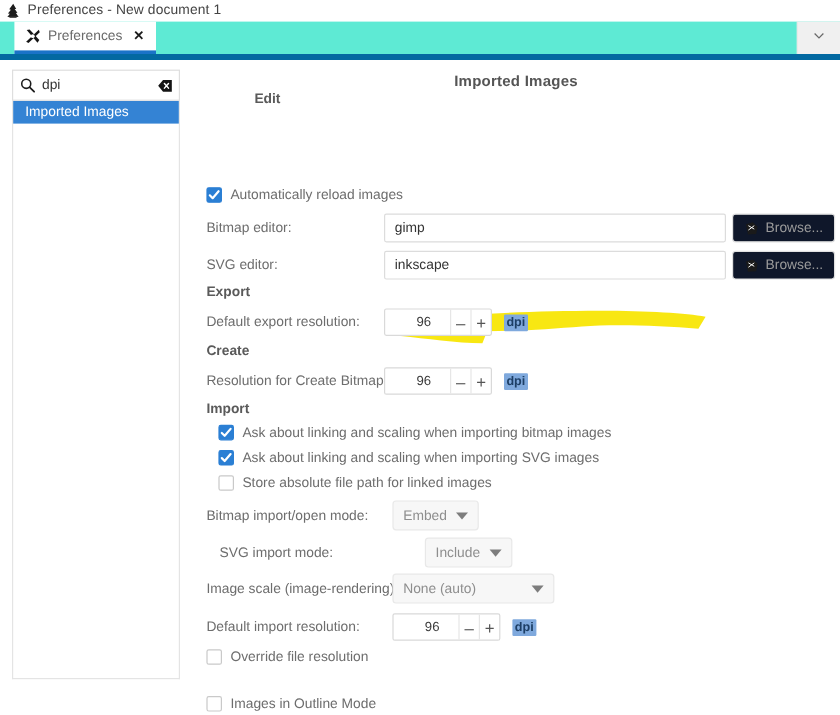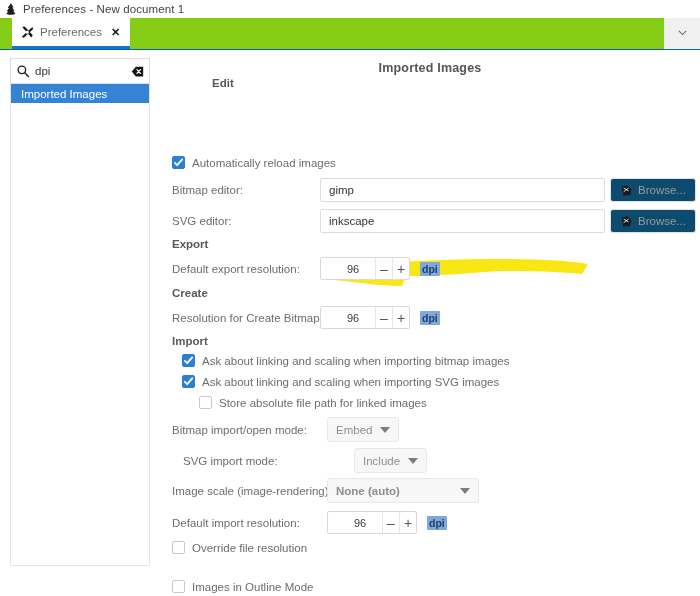--- a/index.html
+++ b/index.html
@@ -25,22 +25,22 @@
   .titlebar-text {
     font-size: 11.5px;
     color: #444444;
     white-space: nowrap;
     letter-spacing: .1px;
   }
 
   
   .tabbar {
     height: 32px;
-    background: #84cc16;
-    border-bottom: 1px solid #0369a1;
+    background: #5eead4;
+    border-bottom: 5px solid #0369a1;
     display: flex;
     align-items: stretch;
     position: relative;
   }
   .tab {
     margin-left: 12px;
     padding: 0 10px 0 8px;
     background: #ffffff;
     display: flex;
     align-items: center;
@@ -201,21 +201,21 @@
     border: none; outline: none; background: transparent;
     font-family: "Liberation Sans", sans-serif;
     font-size: 11.5px; color: #333333;
     width: 100%; padding: 0;
   }
 
   
   .btn {
     height: 24px;
     border: 1px solid #e0e0e0;
-    background: #0c4a6e;
+    background: #0f172a;
     border-radius: 3px;
     display: flex;
     align-items: center;
     justify-content: center;
     gap: 5px;
     padding: 0 9px;
     font-size: 11.5px;
     color: #9b9b9b;
     cursor: pointer;
   }
@@ -265,21 +265,21 @@
     background: #f7f7f7;
     border-radius: 3px;
     display: flex;
     align-items: center;
     padding: 0 8px;
     gap: 8px;
     font-size: 11.5px;
     color: #8e8e8e;
     cursor: pointer;
   }
-  .dd.wide { width: 152px; justify-content: space-between; font-weight: bold; }
+  .dd.wide { width: 135px; justify-content: space-between; }
   .dd-arrow {
     width: 0; height: 0;
     border-left: 5px solid transparent;
     border-right: 5px solid transparent;
     border-top: 6px solid #7d7d7d;
     flex: 0 0 auto;
   }
 
   
   .marker {
@@ -436,21 +436,21 @@
 
     <div class="row" style="top:325px; left:22px;">
       <span class="cb on">
         <svg width="11" height="11" viewBox="0 0 12 12">
             <path d="M2 6.3 L4.6 8.9 L10 2.6" fill="none" stroke="#ffffff" stroke-width="2" stroke-linecap="round" stroke-linejoin="round"></path>
           </svg>
       </span>
       <span class="cb-label">Ask about linking and scaling when importing SVG images</span>
     </div>
 
-    <div class="row" style="top:346px; left:39px;">
+    <div class="row" style="top:346px; left:22px;">
       <span class="cb off"></span>
       <span class="cb-label">Store absolute file path for linked images</span>
     </div>
 
     <div class="row" style="top:367px; left:12px;">
       <span class="row-label" style="width:155px;">Bitmap import/open mode:</span>
       <span class="dd">
         <span>Embed</span>
         <span class="dd-arrow"></span>
       </span>

